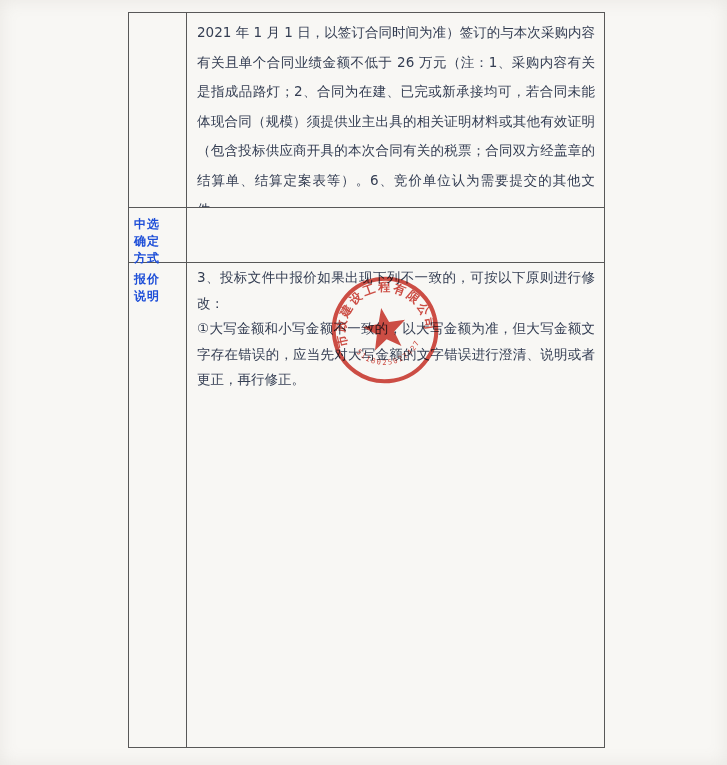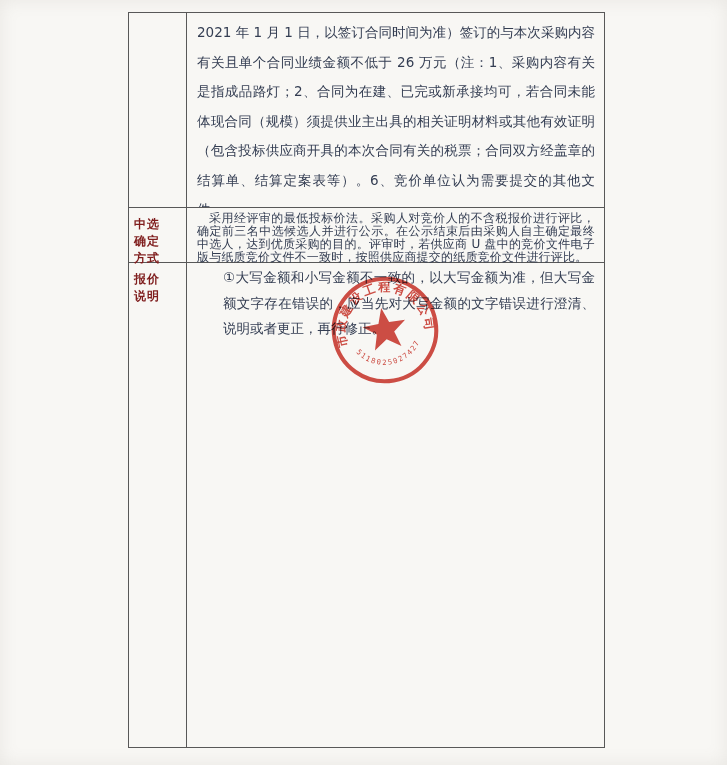--- a/index.html
+++ b/index.html
@@ -17,30 +17,30 @@
     left:128px;top:12px;
     width:477px;height:736px;
     border:1px solid #585858;
     box-sizing:border-box;
     background:transparent;
   }
   .t-row{display:grid;grid-template-columns:58px 1fr;box-sizing:border-box;}
   .t-row + .t-row{border-top:1px solid #585858;}
   .row-1{height:194px;}
   .row-2{height:55px;}
-  .row-3{height:485px;gap:26px;}
+  .row-3{height:485px;}
   .t-label{
     border-right:1px solid #585858;
     box-sizing:border-box;
     padding:8px 20px 0 5px;
     font-size:12px;
     font-weight:bold;
     letter-spacing:1px;
     line-height:17px;
-    color:#7f1d1d;
+    color:#1d4ed8;
   }
   .t-content{
     box-sizing:border-box;
     padding:4px 9px 0 10px;
     text-align:justify;
     overflow:hidden;
   }
   .row-1 .t-content{font-size:13.5px;line-height:29.5px;padding-top:5px;}
   .row-2 .t-content{font-size:12px;line-height:13px;padding-top:4px;letter-spacing:.2px;}
   .row-3 .t-content{font-size:13.5px;line-height:25.5px;padding-top:2px;}
@@ -68,28 +68,26 @@
     <div class="t-row row-1">
       <div class="t-label"></div>
       <div class="t-content">
         <p>2021 年 1 月 1 日，以签订合同时间为准）签订的与本次采购内容有关且单个合同业绩金额不低于 26 万元（注：1、采购内容有关是指成品路灯；2、合同为在建、已完或新承接均可，若合同未能体现合同（规模）须提供业主出具的相关证明材料或其他有效证明（包含投标供应商开具的本次合同有关的税票；合同双方经盖章的结算单、结算定案表等）。6、竞价单位认为需要提交的其他文件。</p>
 
       </div>
     </div>
 
     <div class="t-row row-2">
       <div class="t-label">中选确定方式</div>
-      <div class="t-content">
-        <p class="indent1">采用经评审的最低投标价法。采购人对竞价人的不含税报价进行评比，确定前三名中选候选人并进行公示。在公示结束后由采购人自主确定最终中选人，达到优质采购的目的。评审时，若供应商 U 盘中的竞价文件电子版与纸质竞价文件不一致时，按照供应商提交的纸质竞价文件进行评比。</p>
-      </div>
     </div>
 
     <div class="t-row row-3">
       <div class="t-label">报价说明</div>
       <div class="t-content">
+        <p>3、投标文件中报价如果出现下列不一致的，可按以下原则进行修改：</p>
         <p>①大写金额和小写金额不一致的，以大写金额为准，但大写金额文字存在错误的，应当先对大写金额的文字错误进行澄清、说明或者更正，再行修正。</p>
 
       </div>
     </div>
 
   </div>
 
   <div class="seal">
     <svg viewBox="0 0 120 120" xmlns="http://www.w3.org/2000/svg">
       <circle cx="60" cy="60" r="53" fill="none" stroke="#c8281e" stroke-width="4.2"></circle>

